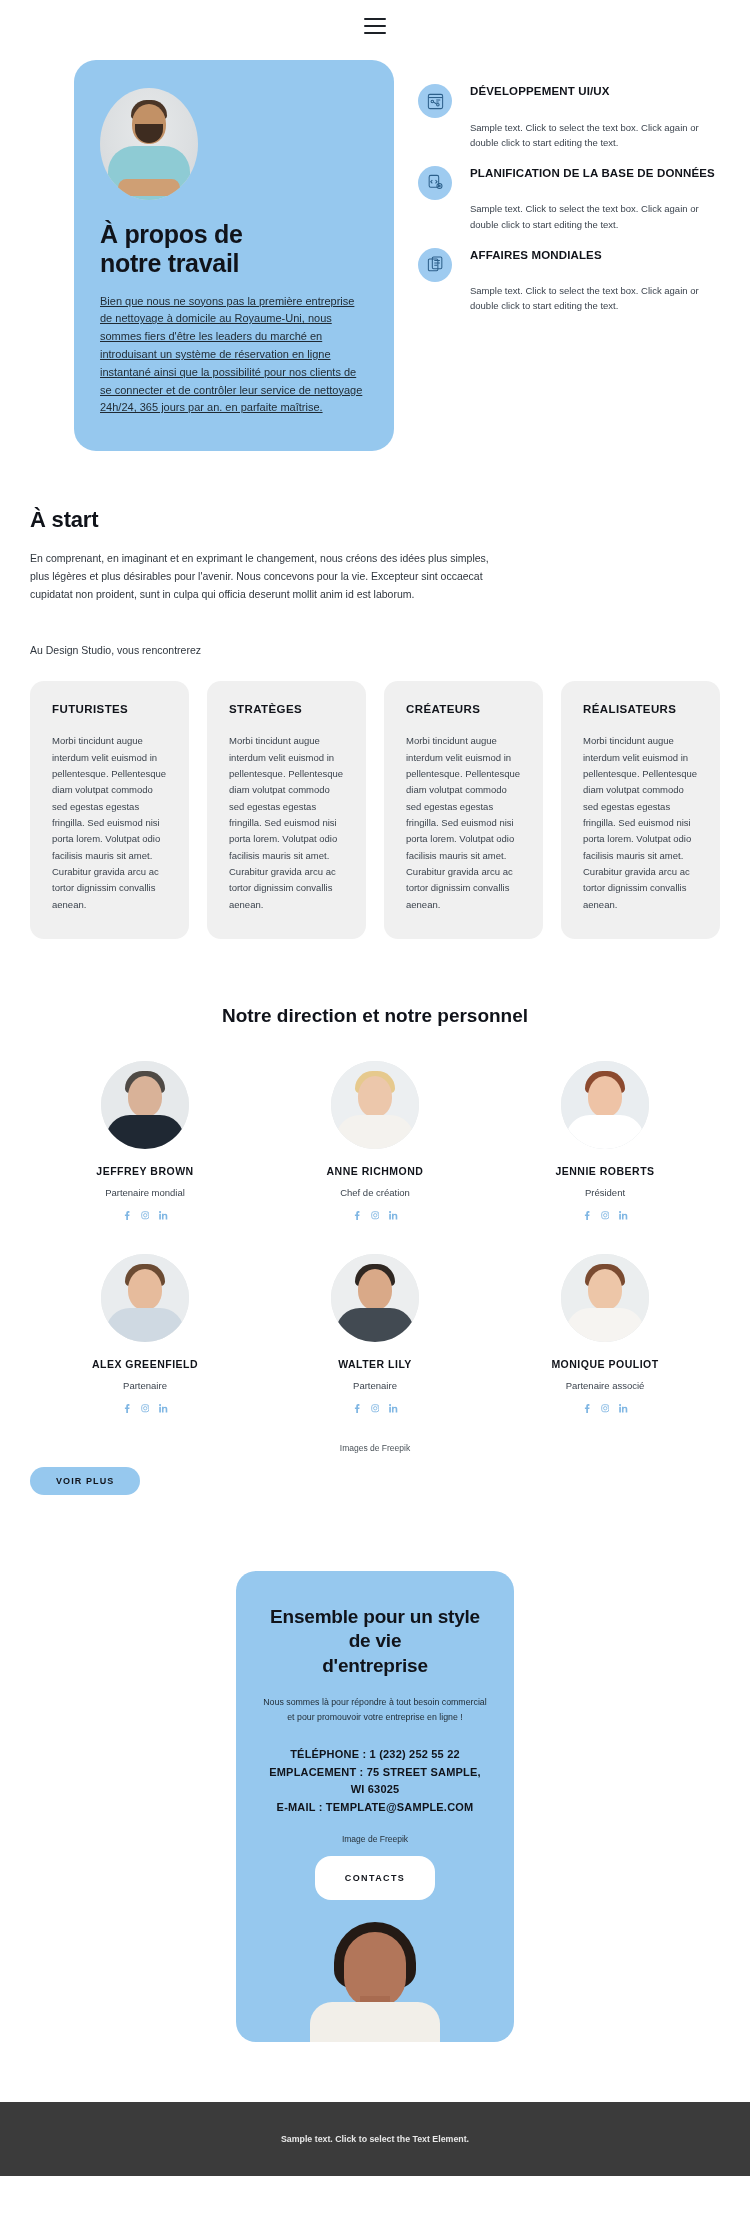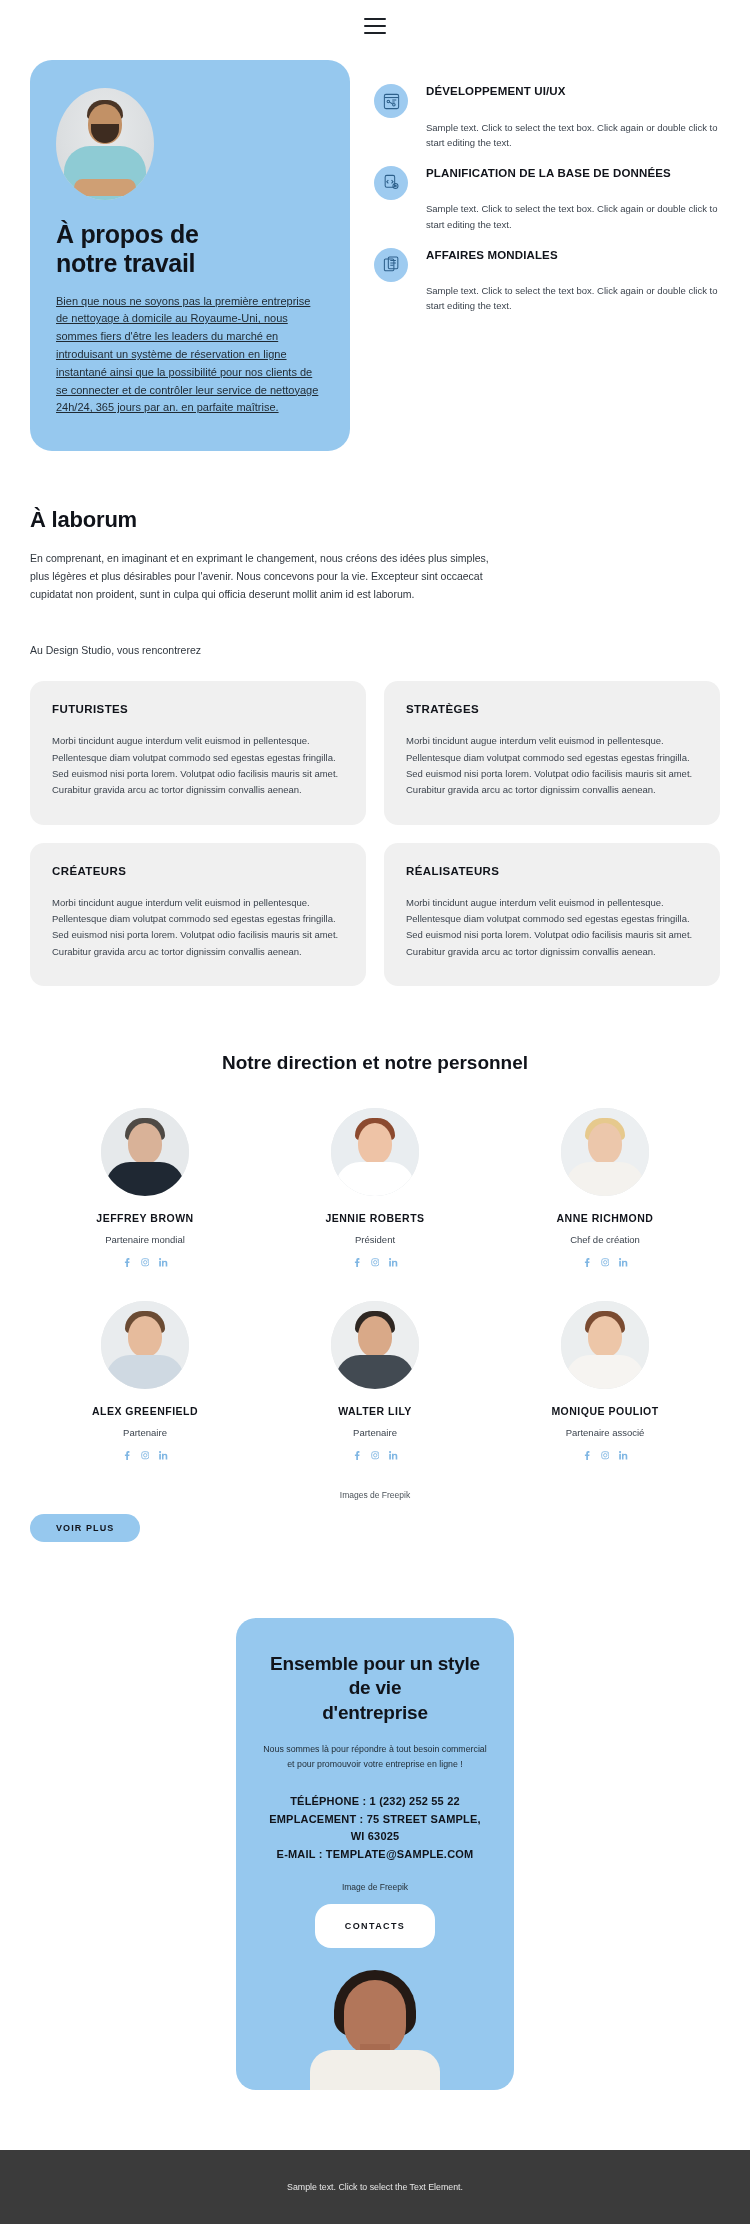--- a/index.html
+++ b/index.html
@@ -15,20 +15,21 @@
   
   .site-header{height:52px;display:flex;align-items:center;justify-content:center;background:#fff;}
   .burger{width:22px;height:16px;display:flex;flex-direction:column;justify-content:space-between;cursor:pointer;}
   .burger span{display:block;height:2.4px;background:#1d2127;border-radius:1px;}
 
   
   .hero{display:flex;padding:8px 30px 0 30px;gap:24px;align-items:flex-start;}
   .hero-card{
     width:320px;flex:0 0 320px;background:#96c8ee;border-radius:22px;
     padding:28px 26px 34px 26px;
+    margin-left:44px;
   }
   .hero-avatar{
     width:98px;height:112px;border-radius:50%/50%;
     background:radial-gradient(ellipse at 50% 38%, #e7e9ea 0%, #dcdfe1 60%, #d3d6d9 100%);
     margin-bottom:20px;position:relative;overflow:hidden;
   }
   .hero-avatar .head{position:absolute;left:50%;top:16px;transform:translateX(-50%);
     width:34px;height:40px;border-radius:50% 50% 46% 46%;background:#c29166;}
   .hero-avatar .hair{position:absolute;left:50%;top:12px;transform:translateX(-50%);
     width:36px;height:19px;border-radius:18px 18px 4px 4px;background:#4a3526;}
@@ -58,21 +59,21 @@
   }
   .service-text{font-size:9.5px;line-height:1.6;color:#3c444e;margin-top:20px;}
 
   
   .about{padding:56px 30px 0 30px;}
   .about h2{font-size:22px;font-weight:700;color:#10131a;letter-spacing:-0.2px;}
   .about p{font-size:10.5px;line-height:1.72;color:#2f363e;margin-top:16px;max-width:470px;}
   .about p.lead2{margin-top:38px;}
 
   
-  .cards{display:grid;grid-template-columns:1fr 1fr;gap:18px;padding:22px 30px 0 30px;}
+  .cards{display:grid;grid-template-columns:1fr 1fr 1fr 1fr;gap:18px;padding:22px 30px 0 30px;}
   .vcard{background:#f0f0f0;border-radius:14px;padding:22px 22px 26px 22px;}
   .vcard h3{font-size:11.5px;font-weight:700;letter-spacing:0.4px;color:#10131a;text-transform:uppercase;}
   .vcard p{font-size:9.5px;line-height:1.72;color:#3c444e;margin-top:18px;}
 
   
   .team{padding:66px 30px 0 30px;}
   .team h2{text-align:center;font-size:19px;font-weight:700;color:#10131a;margin-bottom:34px;}
   .team-grid{display:grid;grid-template-columns:repeat(3,1fr);row-gap:34px;}
   .member{display:flex;flex-direction:column;align-items:center;}
   .m-photo{width:88px;height:88px;border-radius:50%;overflow:hidden;position:relative;background:#e3e6e8;}
@@ -118,21 +119,21 @@
   .cta-photo .p-hair{position:absolute;left:50%;top:0;transform:translateX(-50%);
     width:82px;height:66px;border-radius:41px 41px 18px 18px;background:#241a15;}
   .cta-photo .p-face{position:absolute;left:50%;top:10px;transform:translateX(-50%);
     width:62px;height:76px;border-radius:31px 31px 30px 30px;background:#b2765a;}
   .cta-photo .p-neck{position:absolute;left:50%;top:74px;transform:translateX(-50%);
     width:30px;height:26px;background:#a86b50;}
   .cta-photo .p-top{position:absolute;left:50%;bottom:0;transform:translateX(-50%);
     width:130px;height:40px;border-radius:22px 22px 0 0;background:#f2efe9;}
 
   
-  .footer{margin-top:60px;background:#3b3b3b;height:74px;display:flex;align-items:center;justify-content:center;}
+  .footer{margin-top:60px;background:#3b3b3b;height:74px;display:flex;align-items:center;justify-content:center;font-weight:bold;}
   .footer span{color:#e8e8e8;font-size:8.8px;}
 </style>
 </head>
 <body>
 
 <div class="page">
 
   <header class="site-header">
     <div class="burger">
       <span></span>
@@ -201,21 +202,21 @@
         <div class="service-body">
           <div class="service-title">AFFAIRES MONDIALES</div>
           <div class="service-text">Sample text. Click to select the text box. Click again or double click to start editing the text.</div>
         </div>
       </div>
 
     </div>
   </section>
 
   <section class="about">
-    <h2>À laborum</h2>
+    <h2>À start</h2>
     <p>En comprenant, en imaginant et en exprimant le changement, nous créons des idées plus simples, plus légères et plus désirables pour l'avenir. Nous concevons pour la vie. Excepteur sint occaecat cupidatat non proident, sunt in culpa qui officia deserunt mollit anim id est laborum.</p>
     <p class="lead2">Au Design Studio, vous rencontrerez</p>
   </section>
 
   <section class="cards">
     <div class="vcard">
       <h3>FUTURISTES</h3>
       <p>Morbi tincidunt augue interdum velit euismod in pellentesque. Pellentesque diam volutpat commodo sed egestas egestas fringilla. Sed euismod nisi porta lorem. Volutpat odio facilisis mauris sit amet. Curabitur gravida arcu ac tortor dignissim convallis aenean.</p>
     </div>
     <div class="vcard">
@@ -261,58 +262,58 @@
               <svg width="8.5" height="8.5" viewBox="0 0 12 12" fill="#7fb6e3">
                 <rect x="0.3" y="4" width="2.4" height="8"></rect>
                 <circle cx="1.5" cy="1.5" r="1.5"></circle>
                 <path d="M4.2 4h2.3v1.1c.4-.7 1.2-1.3 2.3-1.3 1.8 0 2.9 1.1 2.9 3.3V12H9.4V7.6c0-1.1-.4-1.8-1.4-1.8-.8 0-1.3.5-1.5 1.1-.1.2-.1.5-.1.8V12H4.2z"></path>
               </svg>
             </a>
           </div>
         </div>
         <div class="member">
           <div class="m-photo">
+            <div class="bg" style="background:#eceff1"></div>
+            <div class="hr" style="background:#e6c98d"></div>
+            <div class="hd" style="background:#ecc7ab"></div>
+            <div class="bd" style="background:#f4f2ee"></div>
+          </div>
+          <div class="m-name">ANNE RICHMOND</div>
+          <div class="m-role">Chef de création</div>
+          <div class="m-social">
+            <a>
+              <svg width="8" height="9" viewBox="0 0 10 12" fill="#7fb6e3">
+                <path d="M6.3 12V6.6h1.8l.3-2.1H6.3V3.2c0-.6.2-1 1-1h1V.3C8 .2 7.3.1 6.6.1 5 .1 4 1 4 2.9v1.6H2.2v2.1H4V12h2.3z"></path>
+              </svg>
+            </a>
+            <a>
+              <svg width="8.5" height="8.5" viewBox="0 0 12 12" fill="none" stroke="#7fb6e3" stroke-width="1.2">
+                <rect x="1" y="1" width="10" height="10" rx="3"></rect>
+                <circle cx="6" cy="6" r="2.4"></circle>
+                <circle cx="9" cy="3" r="0.6" fill="#7fb6e3" stroke="none"></circle>
+              </svg>
+            </a>
+            <a>
+              <svg width="8.5" height="8.5" viewBox="0 0 12 12" fill="#7fb6e3">
+                <rect x="0.3" y="4" width="2.4" height="8"></rect>
+                <circle cx="1.5" cy="1.5" r="1.5"></circle>
+                <path d="M4.2 4h2.3v1.1c.4-.7 1.2-1.3 2.3-1.3 1.8 0 2.9 1.1 2.9 3.3V12H9.4V7.6c0-1.1-.4-1.8-1.4-1.8-.8 0-1.3.5-1.5 1.1-.1.2-.1.5-.1.8V12H4.2z"></path>
+              </svg>
+            </a>
+          </div>
+        </div>
+        <div class="member">
+          <div class="m-photo">
             <div class="bg" style="background:#e9edf0"></div>
             <div class="hr" style="background:#8c4a2f"></div>
             <div class="hd" style="background:#eec3a6"></div>
             <div class="bd" style="background:#ffffff"></div>
           </div>
           <div class="m-name">JENNIE ROBERTS</div>
           <div class="m-role">Président</div>
-          <div class="m-social">
-            <a>
-              <svg width="8" height="9" viewBox="0 0 10 12" fill="#7fb6e3">
-                <path d="M6.3 12V6.6h1.8l.3-2.1H6.3V3.2c0-.6.2-1 1-1h1V.3C8 .2 7.3.1 6.6.1 5 .1 4 1 4 2.9v1.6H2.2v2.1H4V12h2.3z"></path>
-              </svg>
-            </a>
-            <a>
-              <svg width="8.5" height="8.5" viewBox="0 0 12 12" fill="none" stroke="#7fb6e3" stroke-width="1.2">
-                <rect x="1" y="1" width="10" height="10" rx="3"></rect>
-                <circle cx="6" cy="6" r="2.4"></circle>
-                <circle cx="9" cy="3" r="0.6" fill="#7fb6e3" stroke="none"></circle>
-              </svg>
-            </a>
-            <a>
-              <svg width="8.5" height="8.5" viewBox="0 0 12 12" fill="#7fb6e3">
-                <rect x="0.3" y="4" width="2.4" height="8"></rect>
-                <circle cx="1.5" cy="1.5" r="1.5"></circle>
-                <path d="M4.2 4h2.3v1.1c.4-.7 1.2-1.3 2.3-1.3 1.8 0 2.9 1.1 2.9 3.3V12H9.4V7.6c0-1.1-.4-1.8-1.4-1.8-.8 0-1.3.5-1.5 1.1-.1.2-.1.5-.1.8V12H4.2z"></path>
-              </svg>
-            </a>
-          </div>
-        </div>
-        <div class="member">
-          <div class="m-photo">
-            <div class="bg" style="background:#eceff1"></div>
-            <div class="hr" style="background:#e6c98d"></div>
-            <div class="hd" style="background:#ecc7ab"></div>
-            <div class="bd" style="background:#f4f2ee"></div>
-          </div>
-          <div class="m-name">ANNE RICHMOND</div>
-          <div class="m-role">Chef de création</div>
           <div class="m-social">
             <a>
               <svg width="8" height="9" viewBox="0 0 10 12" fill="#7fb6e3">
                 <path d="M6.3 12V6.6h1.8l.3-2.1H6.3V3.2c0-.6.2-1 1-1h1V.3C8 .2 7.3.1 6.6.1 5 .1 4 1 4 2.9v1.6H2.2v2.1H4V12h2.3z"></path>
               </svg>
             </a>
             <a>
               <svg width="8.5" height="8.5" viewBox="0 0 12 12" fill="none" stroke="#7fb6e3" stroke-width="1.2">
                 <rect x="1" y="1" width="10" height="10" rx="3"></rect>
                 <circle cx="6" cy="6" r="2.4"></circle>

